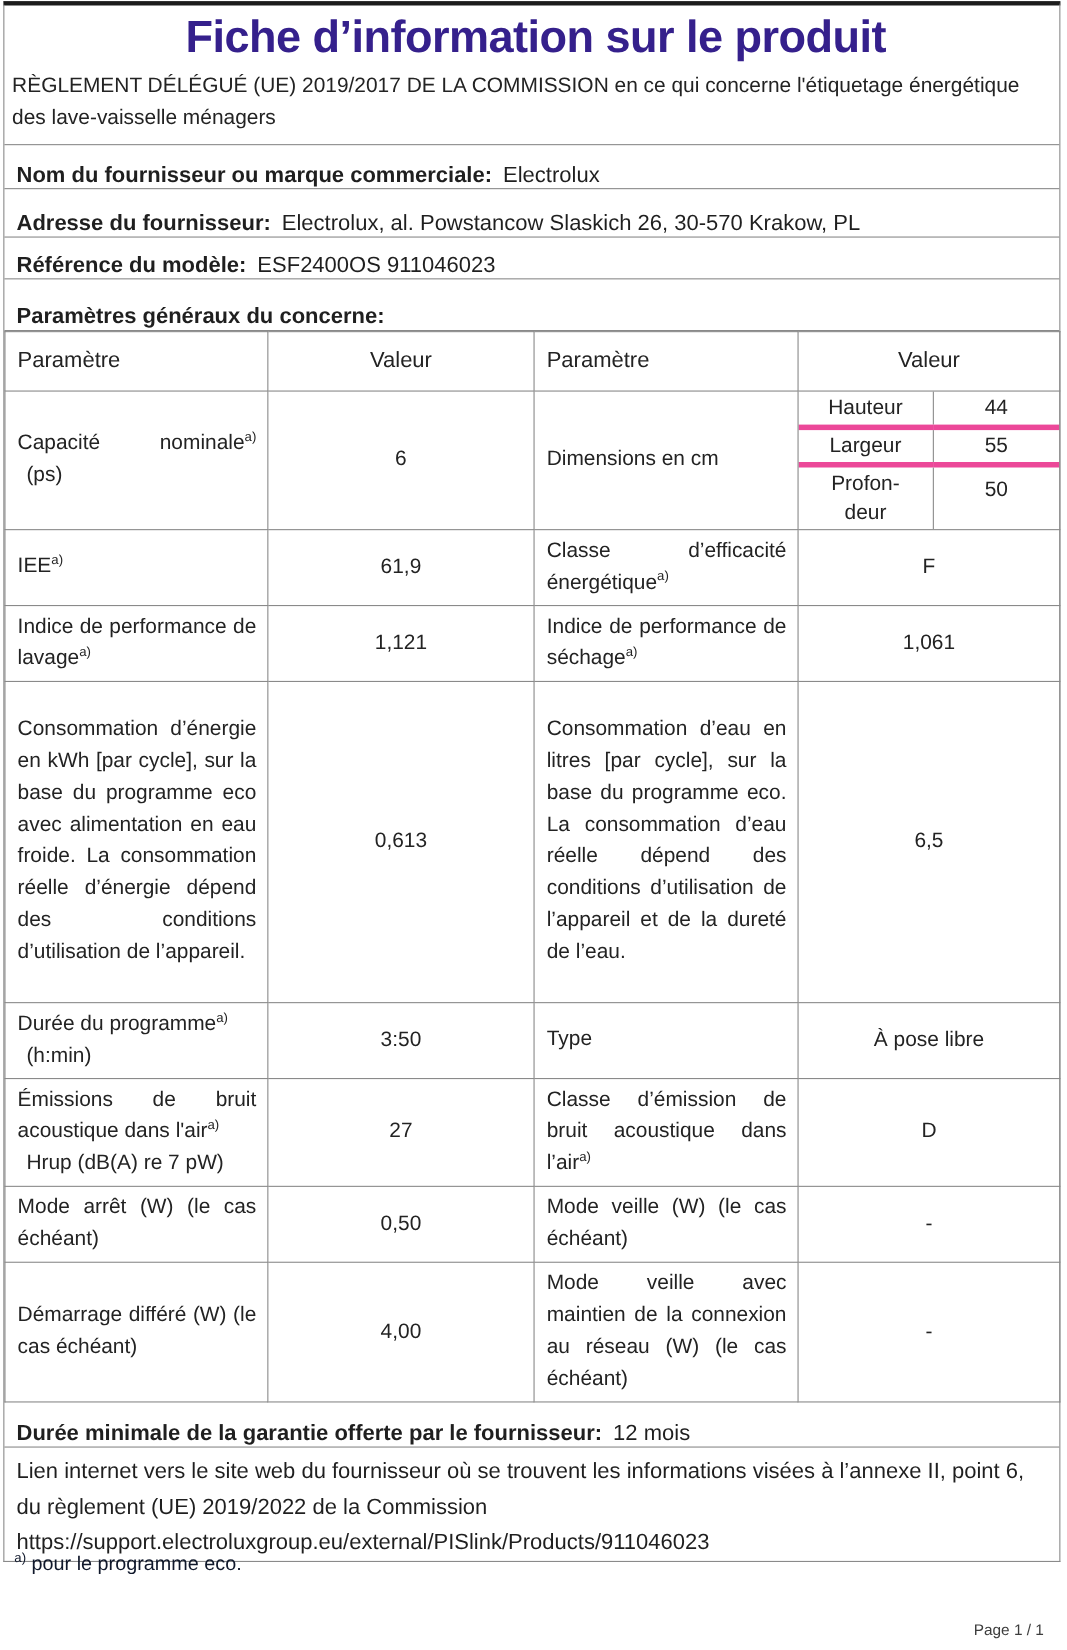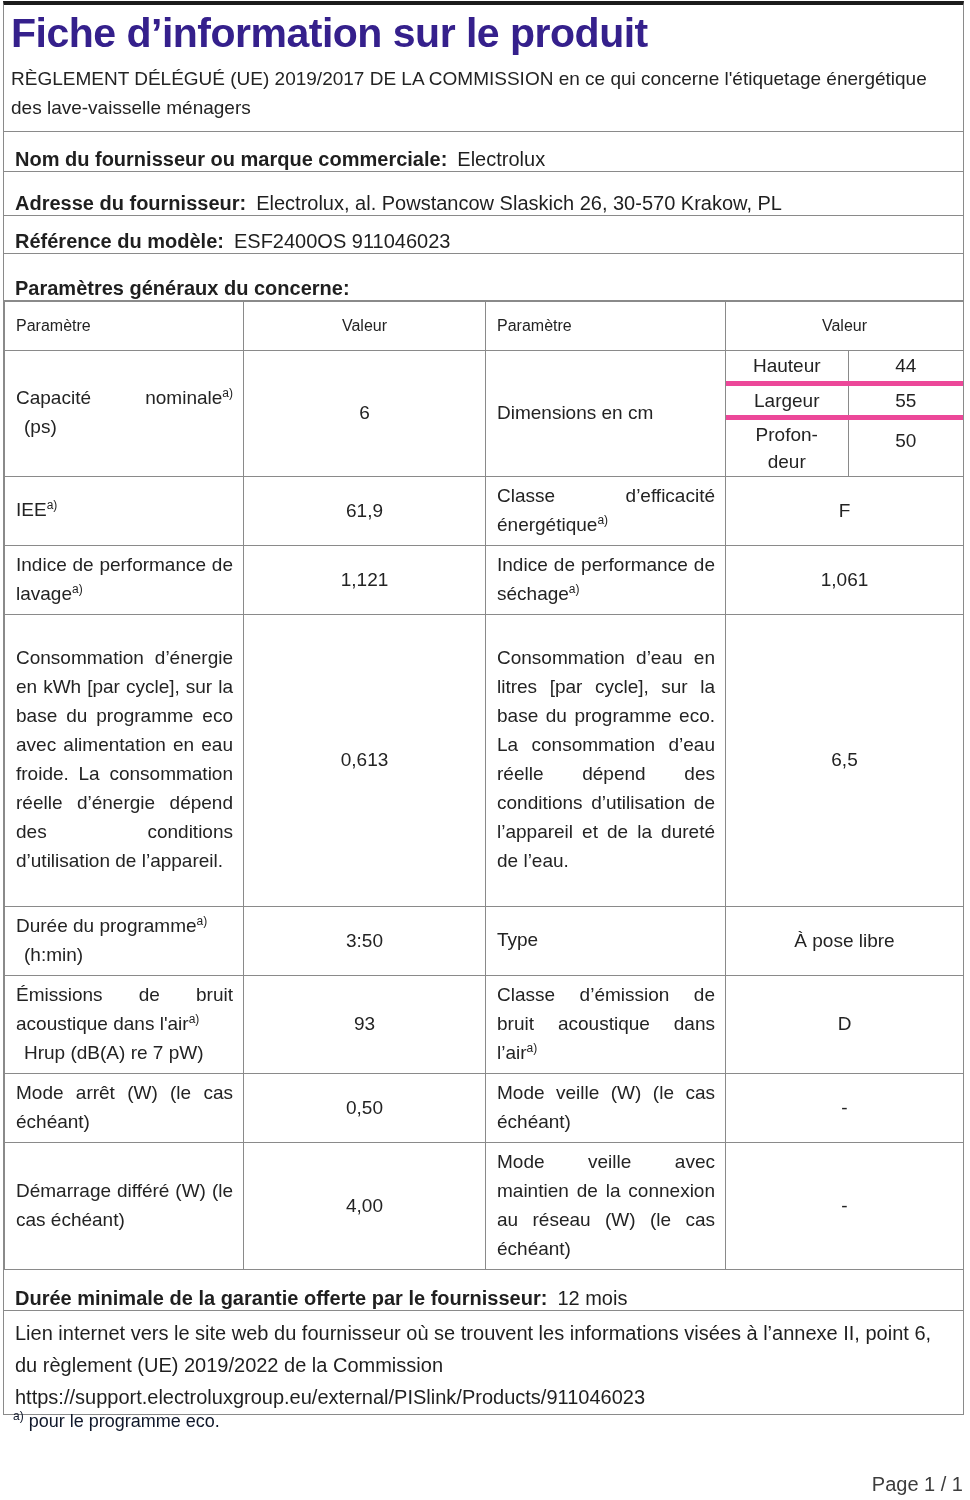--- a/index.html
+++ b/index.html
@@ -8,58 +8,58 @@
     font-family:"Liberation Sans", sans-serif;color:#1f1f1f;
     -webkit-font-smoothing:antialiased;
   }
   .page{
     position:absolute;left:3px;top:1px;width:961px;box-sizing:border-box;
     border:1px solid #8a8a8a;border-top:4px solid #1c1c1c;background:#fff;
   }
   .title-block{box-sizing:border-box;height:127px;border-bottom:1px solid #8a8a8a;overflow:hidden;}
   h1{
     margin:5px 0 0 7px;font-size:41px;line-height:46px;font-weight:bold;
-    color:#35208c;letter-spacing:-0.5px;
+    color:#35208c;letter-spacing:-0.5px;text-align:center;
   }
   .reg-text{margin:8px 20px 0 7px;font-size:19px;line-height:29px;color:#232323;}
   .doc-row{
     box-sizing:border-box;border-bottom:1px solid #8a8a8a;
     display:flex;align-items:flex-end;padding-left:11px;font-size:20px;gap:10px;
   }
   .doc-row .lbl{font-weight:bold;}
   .r-nom{height:40px}.r-adr{height:44px}.r-ref{height:38px}.r-gen{height:47px}
   .r-gar{height:41px}.r-inf{height:44px}
   .link-row{
     box-sizing:border-box;height:103px;display:block;
     padding:6px 14px 0 11px;font-size:20px;line-height:32px;
     overflow-wrap:anywhere;border-bottom:none;
   }
   table.params{
     width:959px;border-collapse:collapse;table-layout:fixed;
     font-size:19px;color:#232323;
   }
   table.params th,table.params td{border:1px solid #8a8a8a;vertical-align:middle;}
-  th{font-weight:normal;font-size:16px;text-align:center;padding:15px;}
+  th{font-weight:normal;font-size:20px;text-align:center;padding:15px;}
   th.pl{text-align:left;padding-left:11px;}
   td.p{padding:4px 10px 6px 11px;text-align:justify;line-height:29px;}
   td.v{text-align:center;padding:0 4px;}
   td.jlast{text-align:justify;text-align-last:justify;}
   .l2{padding-left:8px;text-align:left;text-align-last:left;}
   sup{font-size:12px;line-height:0;vertical-align:super;}
   tr.h-head{height:40px}tr.h-r1{height:124px}tr.h-r2{height:67px}tr.h-r3{height:63px}
   tr.h-r4{height:292px}tr.h-r5{height:60px}tr.h-r6{height:92px}tr.h-r7{height:62px}tr.h-r8{height:115px}
   td.dims{padding:0;height:124px;}
   table.sub{width:100%;height:100%;border-collapse:collapse;table-layout:fixed;font-size:19px;}
   table.sub td{border:none;text-align:center;line-height:27px;}
   table.sub td.dl{border-right:1px solid #8a8a8a;white-space:pre-line;}
   table.sub tr.sb td{border-bottom:5px solid #ec4899;}
   table.sub tr.s1{height:32px}table.sub tr.s2{height:34px}table.sub tr.s3{height:58px}
   .footnote{position:absolute;left:13px;top:1411px;font-size:18px;color:#0f172a;}
   .footnote sup{font-size:12px;margin-right:5px;}
-  .page-num{position:absolute;right:7px;top:1473px;font-size:20px;color:#3d3d3d;padding-left:41px;}
+  .page-num{position:absolute;right:21px;top:1473px;font-size:14px;color:#3d3d3d;padding-left:41px;}
 </style>
 </head>
 <body>
 
 <div class="page">
 
   <div class="title-block">
     <h1>Fiche d’information sur le produit</h1>
     <div class="reg-text">RÈGLEMENT DÉLÉGUÉ (UE) 2019/2017 DE LA COMMISSION en ce qui concerne l'étiquetage énergétique des lave-vaisselle ménagers</div>
   </div>
@@ -146,21 +146,21 @@
         <td class="v">6,5</td>
       </tr>
       <tr class="h-r5">
         <td class="p"><span>Durée du programme</span><sup>a)</sup><div class="l2">(h:min)</div></td>
         <td class="v">3:50</td>
         <td class="p">Type</td>
         <td class="v">À pose libre</td>
       </tr>
       <tr class="h-r6">
         <td class="p"><span>Émissions de bruit acoustique dans l'air</span><sup>a)</sup><div class="l2">Hrup (dB(A) re 7 pW)</div></td>
-        <td class="v">93</td>
+        <td class="v">27</td>
         <td class="p"><span>Classe d’émission de bruit acoustique dans l’air</span><sup>a)</sup></td>
         <td class="v">D</td>
       </tr>
       <tr class="h-r7">
         <td class="p">Mode arrêt (W) (le cas échéant)</td>
         <td class="v">0,50</td>
         <td class="p">Mode veille (W) (le cas échéant)</td>
         <td class="v">-</td>
       </tr>
       <tr class="h-r8">

